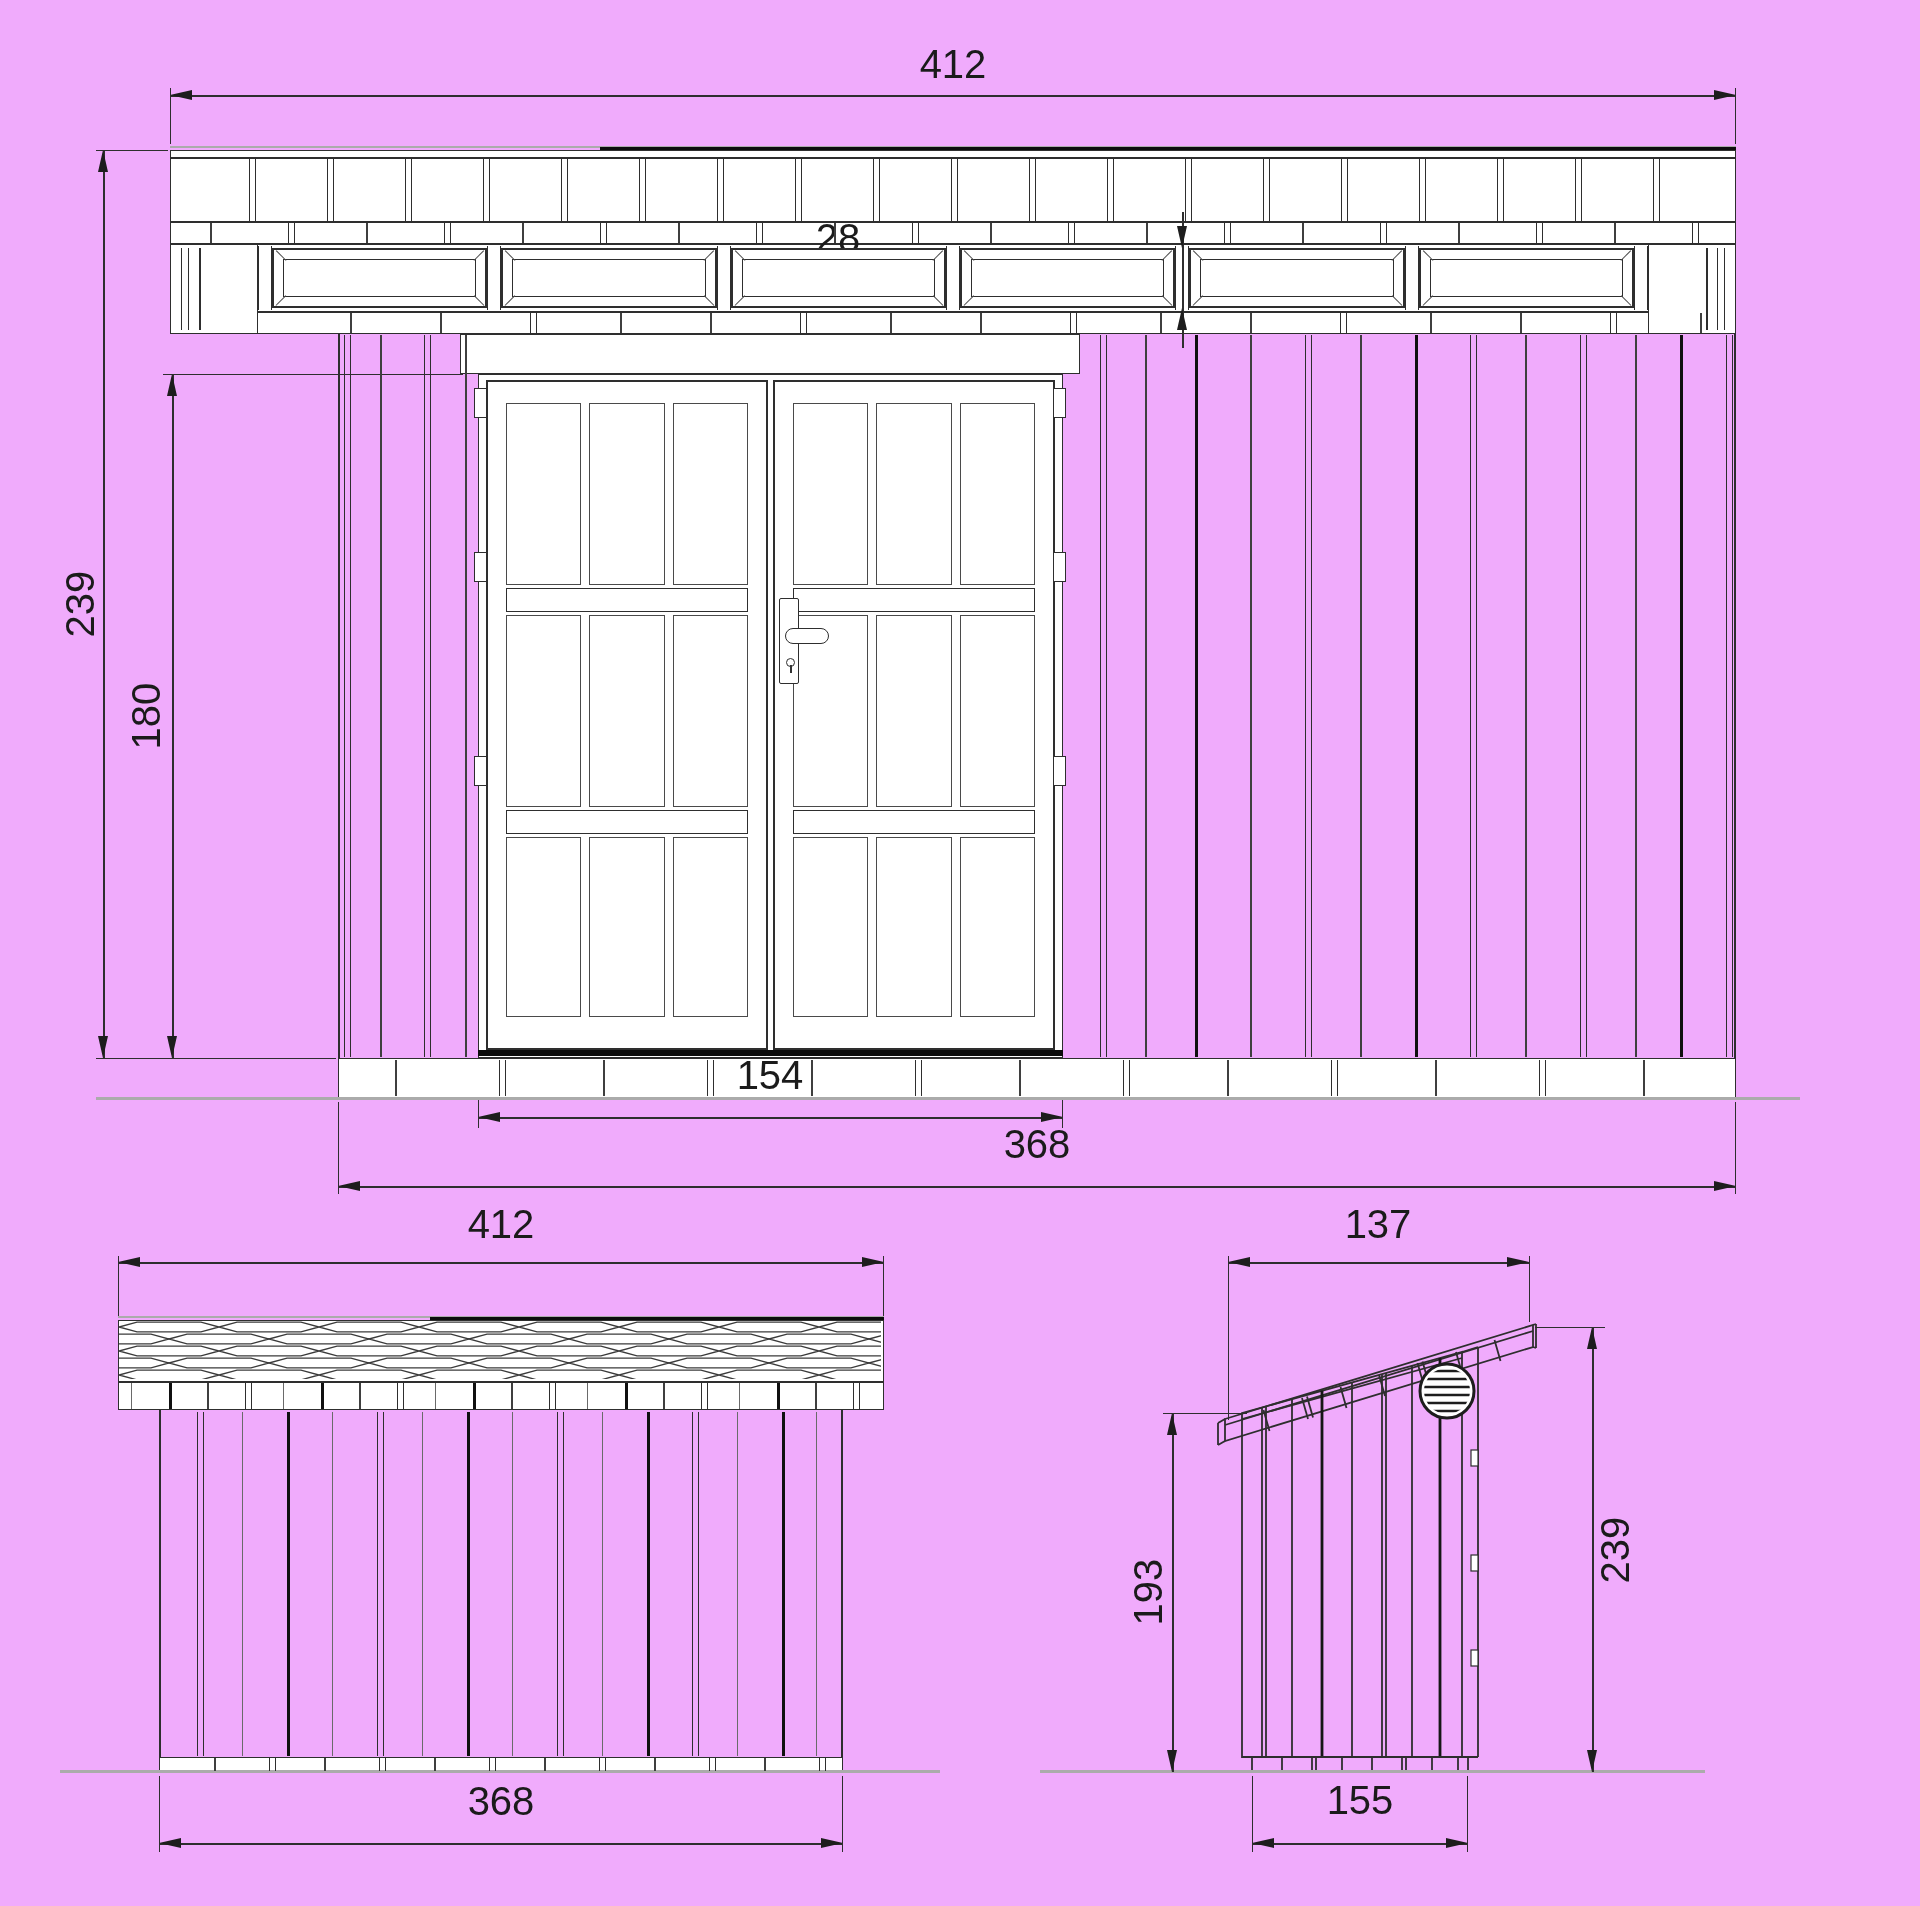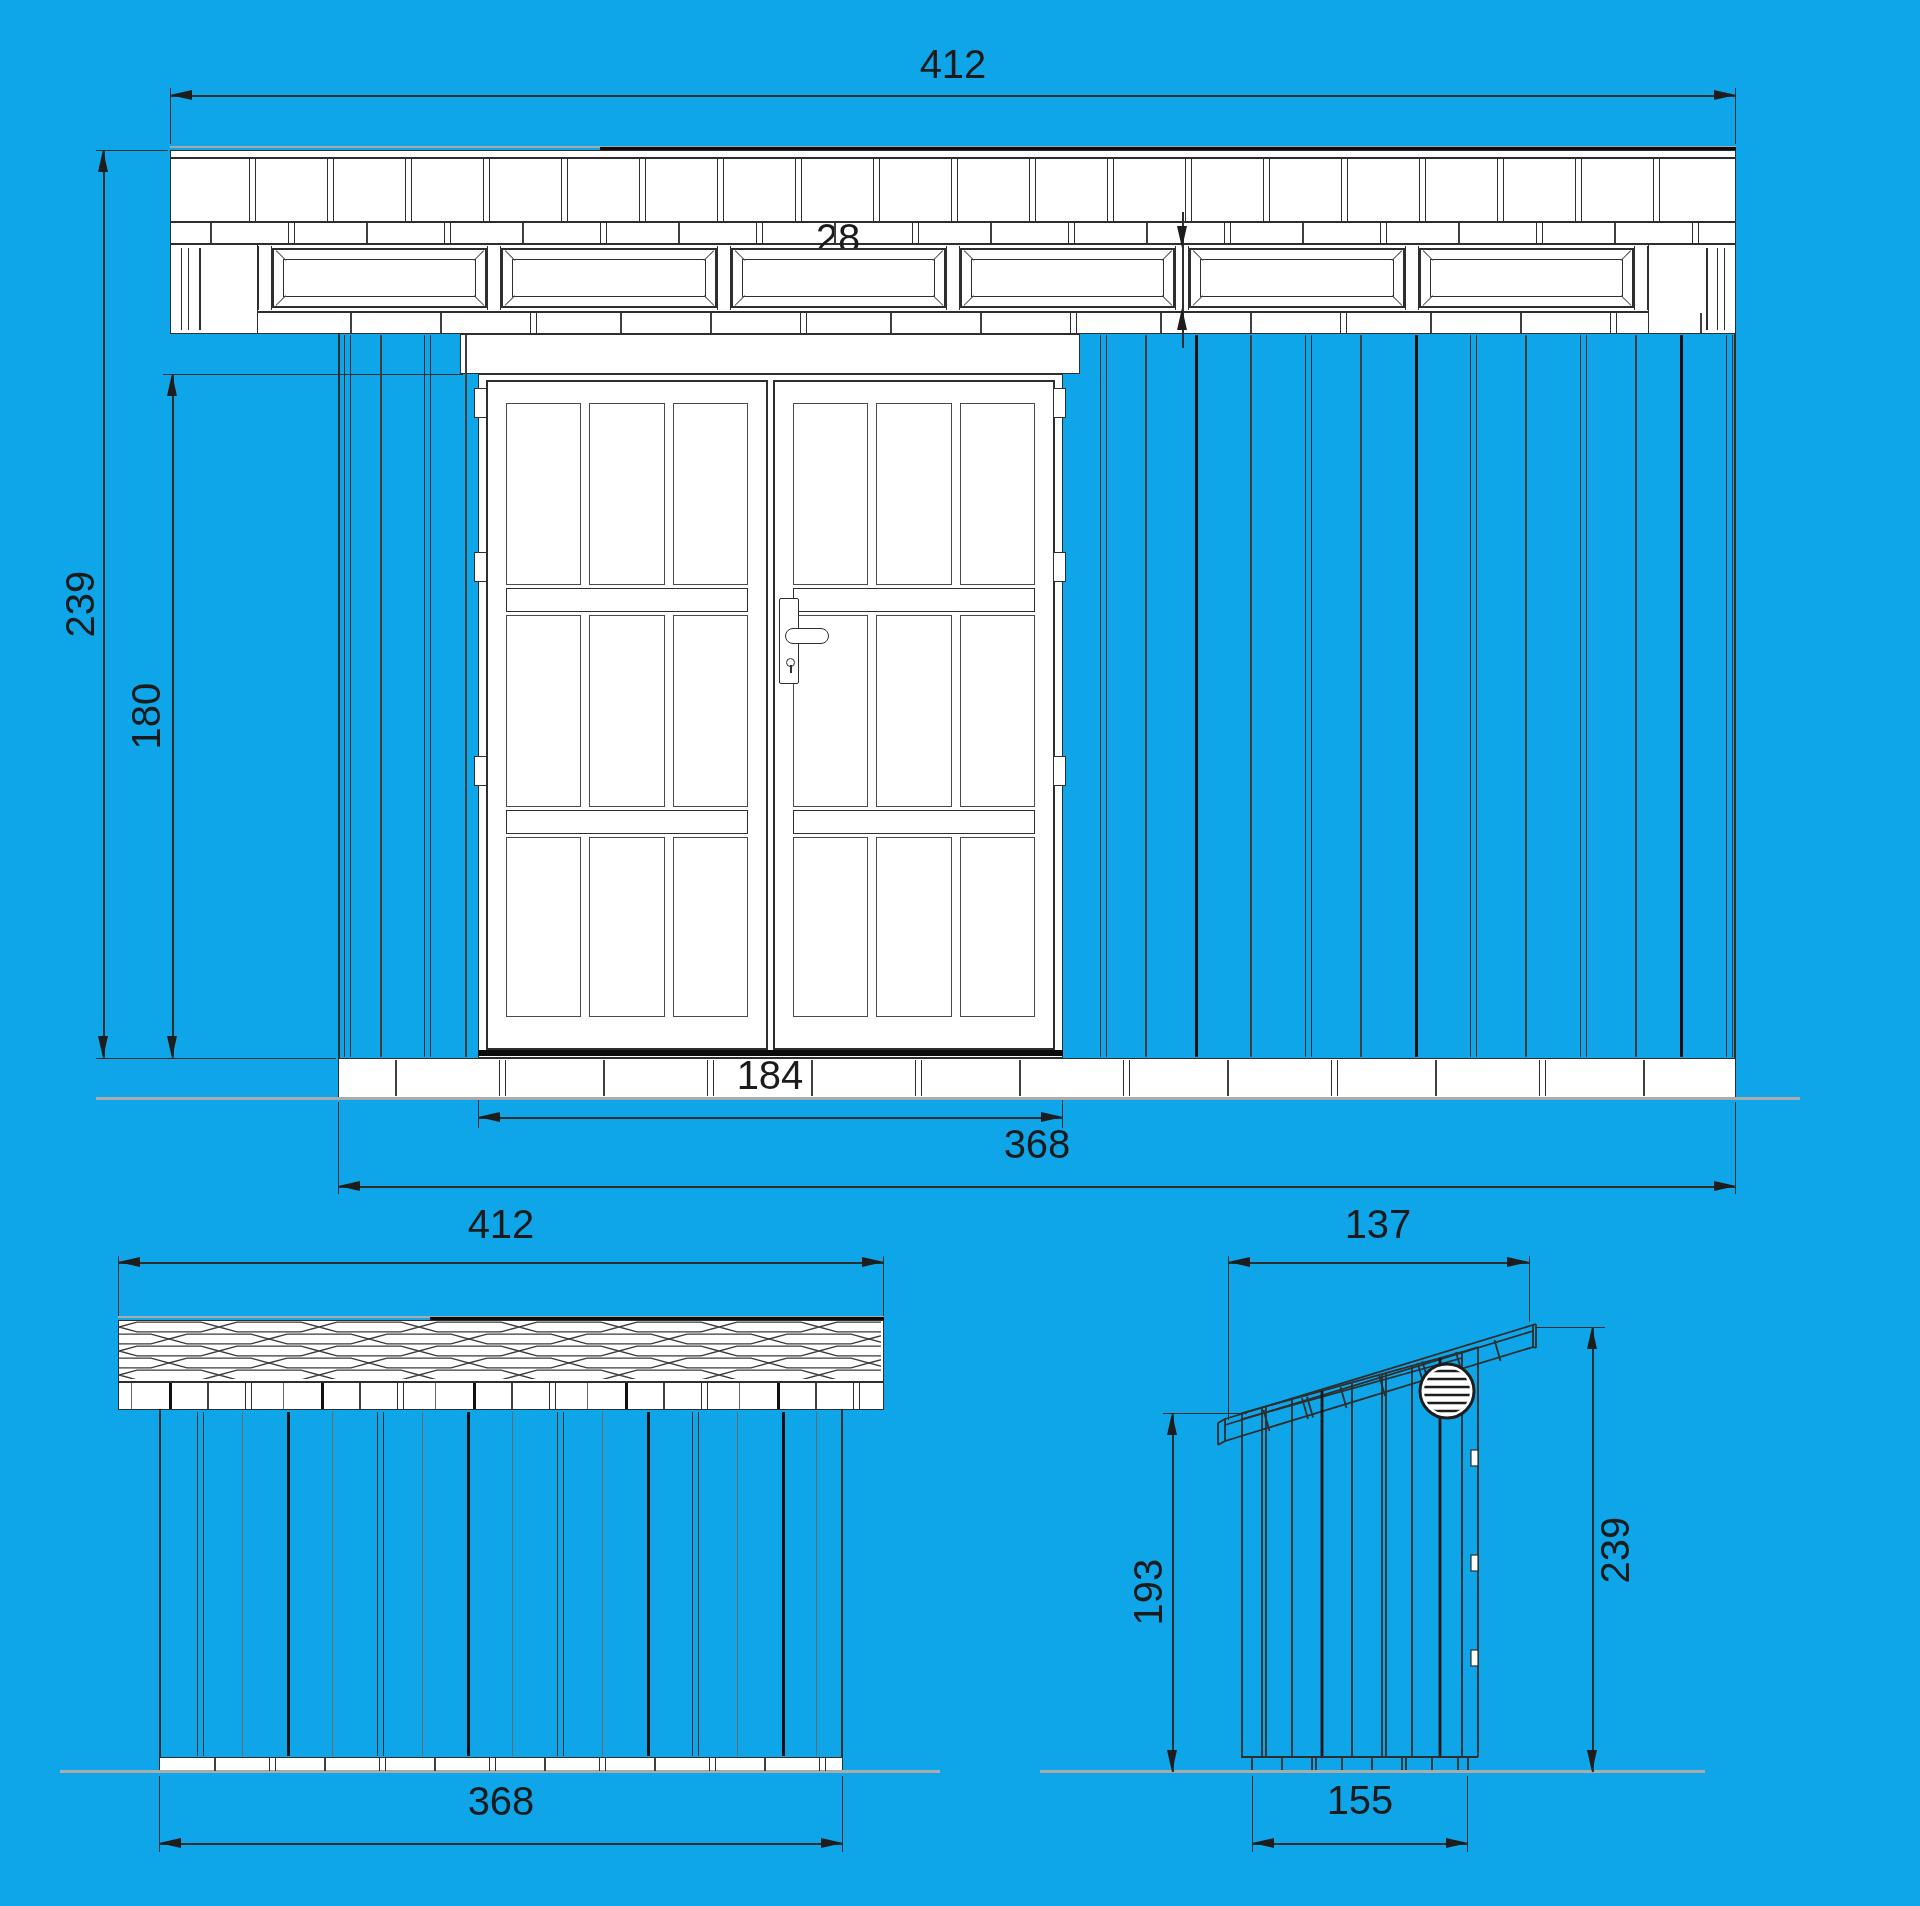--- a/index.html
+++ b/index.html
@@ -1,16 +1,16 @@
 <!DOCTYPE html>
 <html><head>
 <meta charset="utf-8">
 <style>
   html,body{margin:0;padding:0;background:#fff;}
-  #canvas{position:relative;width:1920px;height:1906px;background:#0ea5e9;overflow:hidden;
+  #canvas{position:relative;width:1920px;height:1906px;background:#f0abfc;overflow:hidden;
           font-family:"Liberation Sans",sans-serif;}
   .a{position:absolute;}
   .ln{position:absolute;background:#2e2e2e;}
   .gy{background:#ababab;}
   .dk{background:#0c0c0c;}
   .bx{position:absolute;border:1.6px solid #2e2e2e;background:#fff;box-sizing:border-box;}
   .dtext{position:absolute;font-size:40px;line-height:1;color:#1b1b1b;transform:translate(-50%,-100%);white-space:nowrap;}
   .vtext{position:absolute;font-size:40px;line-height:1;color:#1b1b1b;transform:translate(-50%,-50%) rotate(-90deg);white-space:nowrap;}
   .ah{position:absolute;width:0;height:0;border-style:solid;border-color:transparent;}
   .aL{border-width:5.5px 22px 5.5px 0;border-right-color:#1d1d1d;}
@@ -77,21 +77,21 @@
   <div class="ah aD" style="left:98px;top:1036px;"></div>
   <div class="ln" style="left:96px;top:150px;width:72px;height:1px;"></div>
   <div class="ln" style="left:96px;top:1058px;width:240px;height:1px;"></div>
 
   <span class="vtext" style="left:146px;top:716px;">180</span>
   <div class="ln" style="left:172px;top:374px;width:1.5px;height:684px;"></div>
   <div class="ah aU" style="left:167px;top:374px;"></div>
   <div class="ah aD" style="left:167px;top:1036px;"></div>
   <div class="ln" style="left:163px;top:374px;width:300px;height:1px;"></div>
 
-  <span class="dtext" style="left:770px;top:1095px;">184</span>
+  <span class="dtext" style="left:770px;top:1095px;">154</span>
   <div class="ln" style="left:478px;top:1117px;width:585px;height:1.5px;"></div>
   <div class="ah aL" style="left:478px;top:1112px;"></div>
   <div class="ah aR" style="left:1041px;top:1112px;"></div>
   <div class="ln" style="left:478px;top:1100px;width:1px;height:28px;"></div>
   <div class="ln" style="left:1062px;top:1100px;width:1px;height:28px;"></div>
 
   <span class="dtext" style="left:1037px;top:1164px;">368</span>
   <div class="ln" style="left:338px;top:1186px;width:1398px;height:1.5px;"></div>
   <div class="ah aL" style="left:338px;top:1181px;"></div>
   <div class="ah aR" style="left:1714px;top:1181px;"></div>

